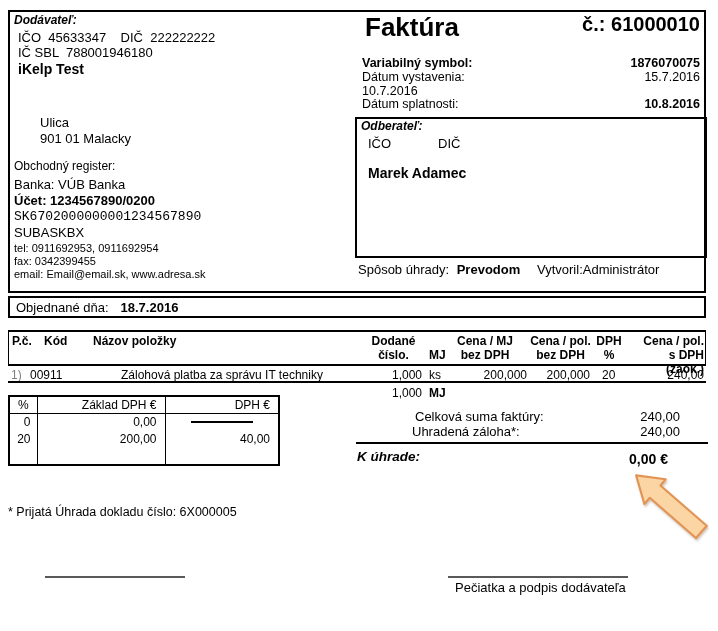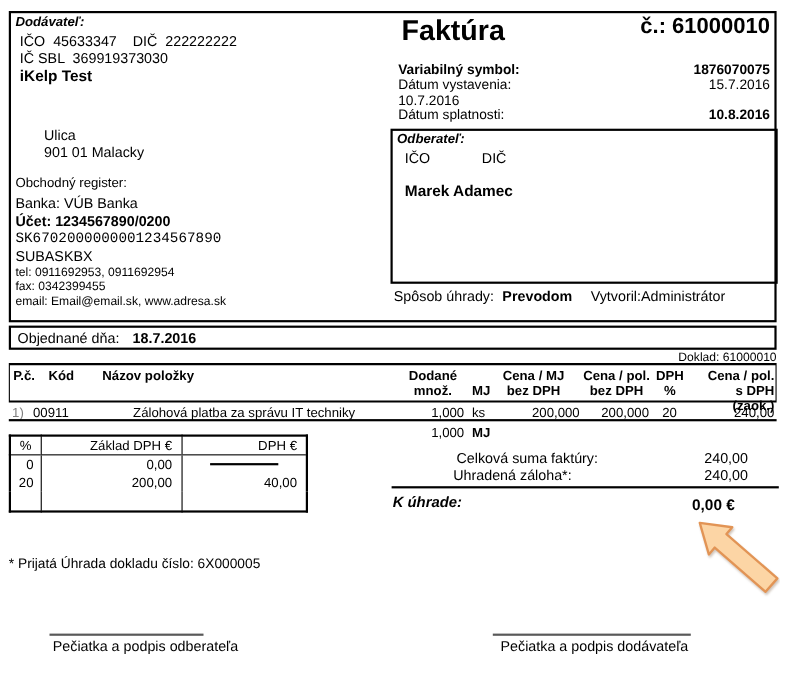--- a/index.html
+++ b/index.html
@@ -36,21 +36,21 @@
 </style>
 </head>
 <body>
 
 <div class="page">
 
   <div class="box" style="left:8px; top:10px; width:698px; height:283px;"></div>
 
   <div class="abs f12 b i" style="left:14px; top:13px;">Dodávateľ:</div>
   <div class="abs f13 pre" style="left:18px; top:30px;">IČO  45633347    DIČ  222222222</div>
-  <div class="abs f13 pre" style="left:18px; top:45px;">IČ SBL  369919373030</div>
+  <div class="abs f13 pre" style="left:18px; top:45px;">IČ SBL  788001946180</div>
   <div class="abs f14 b" style="left:18px; top:61px;">iKelp Test</div>
   <div class="abs f13" style="left:40px; top:115px;">Ulica</div>
   <div class="abs f13" style="left:40px; top:131px;">901 01 Malacky</div>
   <div class="abs f12" style="left:14px; top:159px;">Obchodný register:</div>
   <div class="abs f13" style="left:14px; top:177px;">Banka: VÚB Banka</div>
   <div class="abs f13 b" style="left:14px; top:193px;">Účet: 1234567890/0200</div>
   <div class="abs f13" style="left:14px; top:209px;font-family:Liberation Mono, monospace;">SK6702000000001234567890</div>
   <div class="abs f13" style="left:14px; top:225px;">SUBASKBX</div>
   <div class="abs f11" style="left:14px; top:242px;">tel: 0911692953, 0911692954</div>
   <div class="abs f11" style="left:14px; top:255px;">fax: 0342399455</div>
@@ -89,29 +89,28 @@
   </div>
   <div class="abs f13" style="left:537px; top:262px;">
     <span>Vytvoril:</span><span>Administrátor</span>
   </div>
 
   <div class="box" style="left:8px; top:296px; width:698px; height:22px; display:flex; align-items:center; padding-left:6px;">
     <span class="f13">Objednané dňa:</span>
     <span class="f13 b" style="margin-left:12px;">18.7.2016</span>
   </div>
 
-  <div class="abs f11 right" style="left:500px; top:319px; width:206px;">Doklad: 61000010</div>
 
   <div class="items-header"></div>
   <div class="abs f12 b" style="left:12px; top:334px;">P.č.</div>
   <div class="abs f12 b" style="left:44px; top:334px;">Kód</div>
   <div class="abs f12 b" style="left:93px; top:334px;">Názov položky</div>
   <div class="abs f12 b center" style="left:365px; top:334px; width:57px; line-height:14px;">
     <div>Dodané</div>
-    <div>množ.</div>
+    <div>číslo.</div>
   </div>
   <div class="abs f12 b" style="left:429px; top:348px;">MJ</div>
   <div class="abs f12 b center" style="left:455px; top:334px; width:60px; line-height:14px;">
     <div>Cena / MJ</div>
     <div>bez DPH</div>
   </div>
   <div class="abs f12 b center" style="left:528px; top:334px; width:65px; line-height:14px;">
     <div>Cena / pol.</div>
     <div>bez DPH</div>
   </div>
@@ -181,17 +180,16 @@
   <div class="abs b" style="left:357px; top:449px; font-size:13.5px;font-style:italic;">K úhrade:</div>
   <div class="abs f14 b right" style="left:592px; top:451px; width:76px;">0,00 €</div>
 
   <svg class="abs" style="left:617px; top:468px;" width="92" height="78" viewBox="0 0 96 78">
     <polygon points="20,6 50.8,10.1 45.3,16.6 93.6,58.6 82.4,71.4 34.2,29.4 28.6,35.9" fill="#fcd5a5" stroke="#e29455" stroke-width="2.2" stroke-linejoin="round" style="filter:drop-shadow(1px 2px 1px rgba(120,90,60,0.35));"></polygon>
   </svg>
 
   <div class="abs" style="left:8px; top:505px; font-size:12.5px;">* Prijatá Úhrada dokladu číslo: 6X000005</div>
 
   <div class="sig-line" style="left:45px; top:576px; width:140px;"></div>
-  <div class="abs f13" style="left:48px; top:580px;">Pečiatka a podpis odberateľa</div>
   <div class="sig-line" style="left:448px; top:576px; width:180px;"></div>
   <div class="abs f13" style="left:455px; top:580px;">Pečiatka a podpis dodávateľa</div>
 
 </div>
 
 </body></html>

